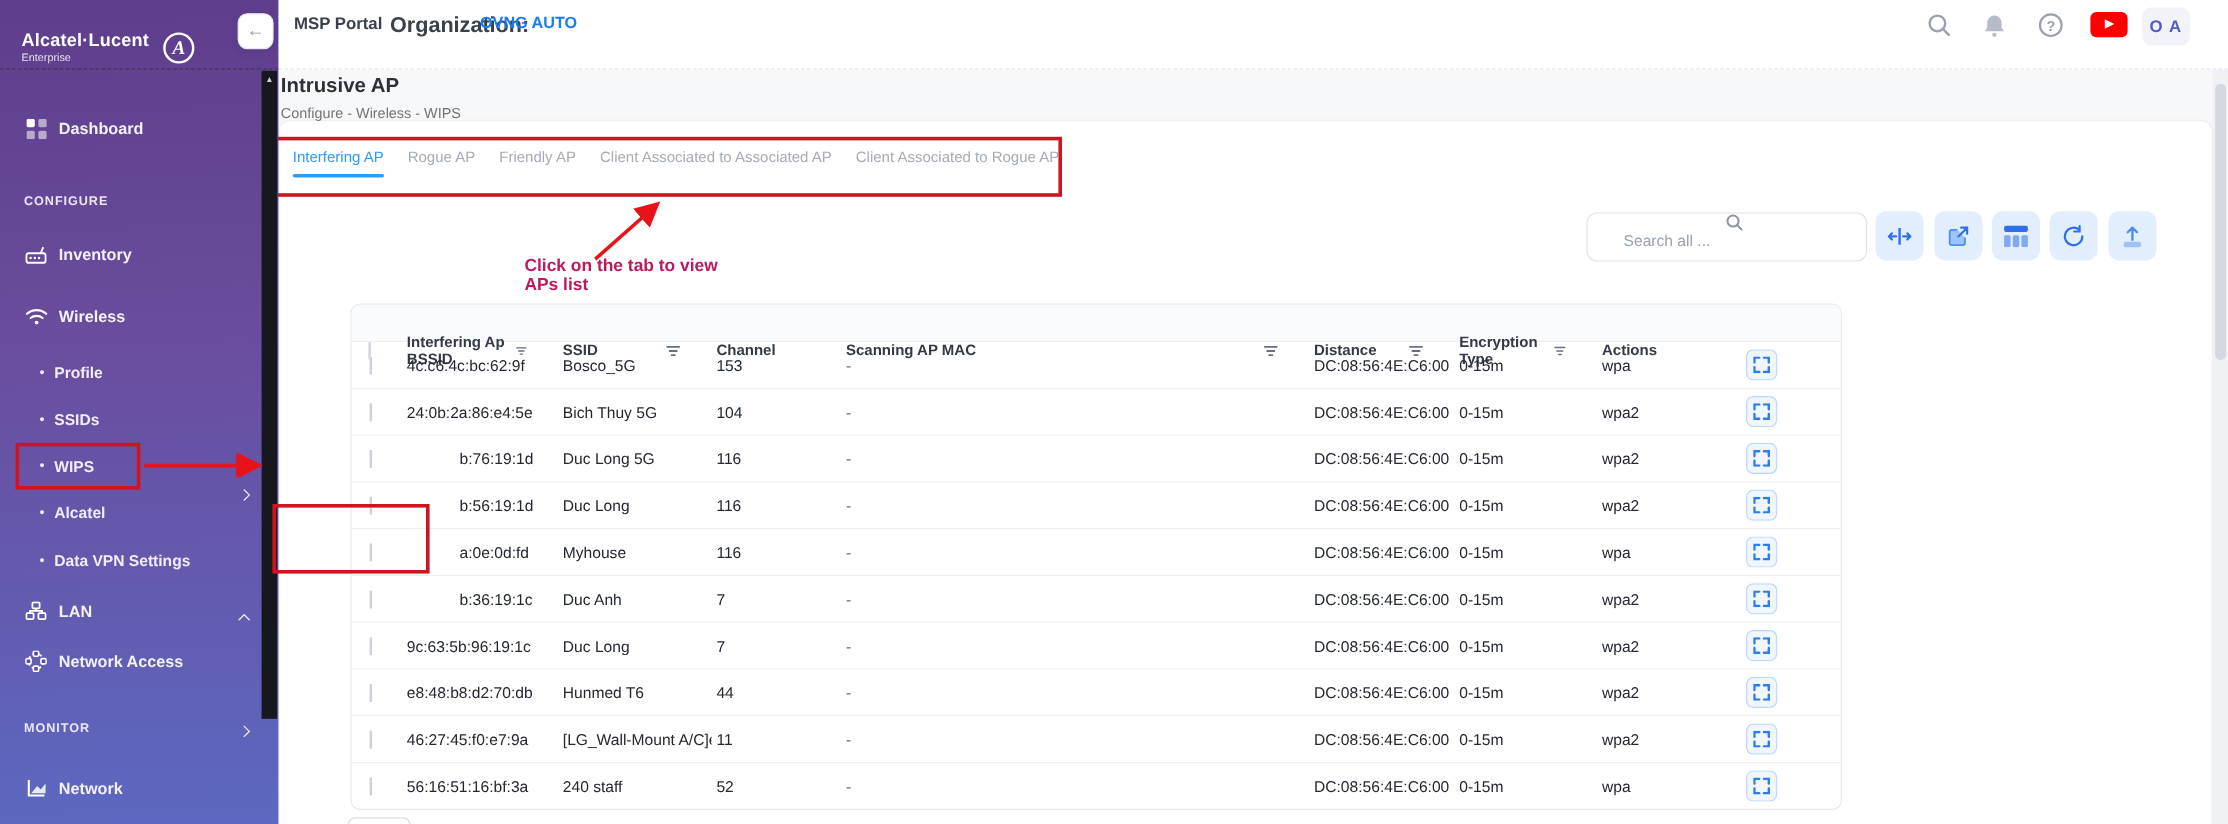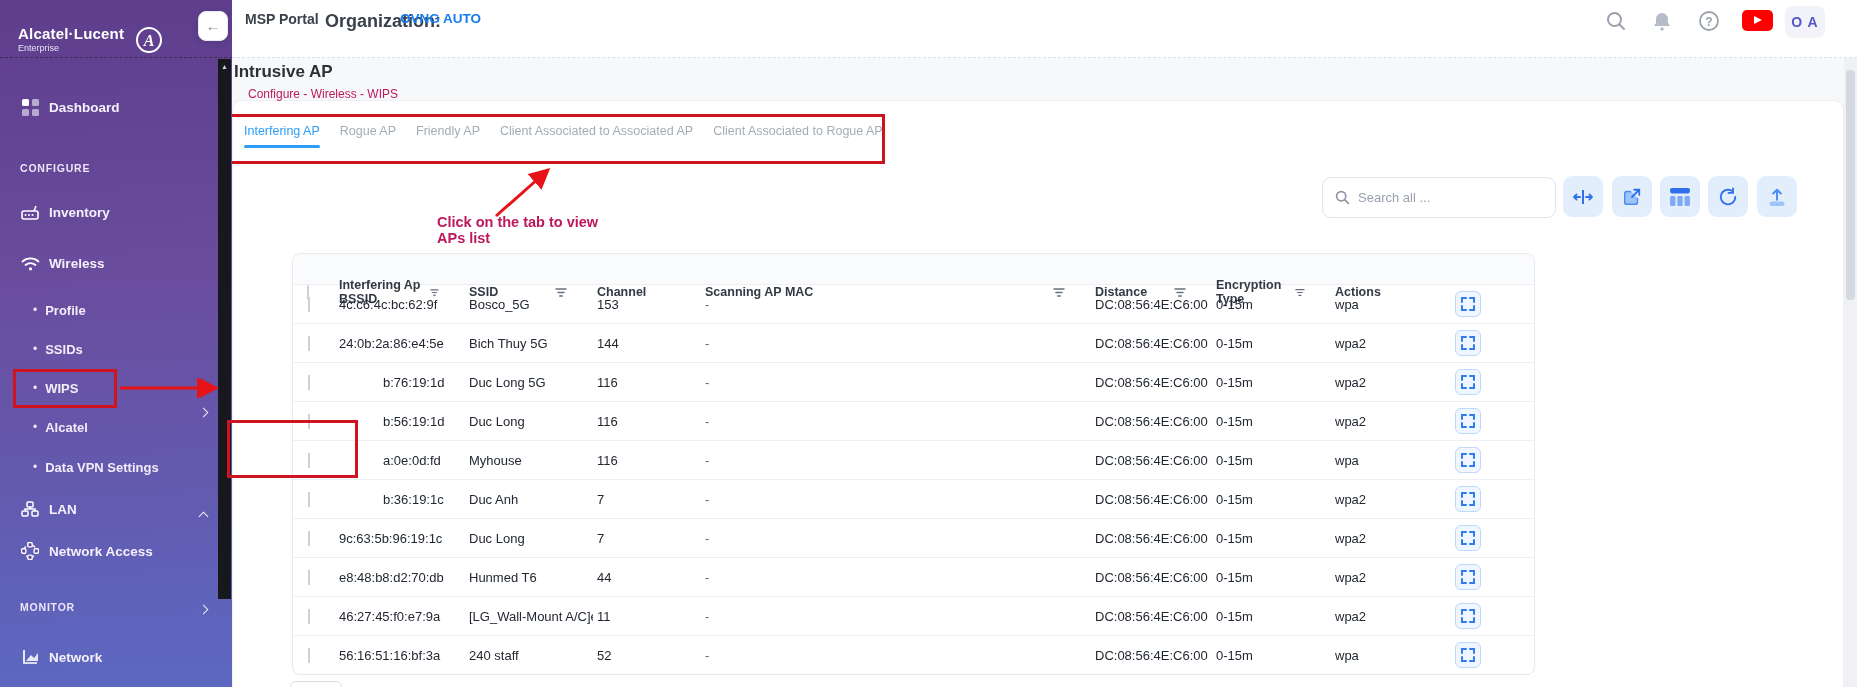--- a/index.html
+++ b/index.html
@@ -37,41 +37,41 @@
   .sec-label { position:absolute; left:20px; font-size:10.5px; font-weight:bold; letter-spacing:.8px; color:#ece5f6; }
   .sub-row { position:absolute; left:0; width:216px; height:20px; display:flex; align-items:center; cursor:pointer; }
   .bullet { margin-left:33px; font-size:12px; color:#efe9f8; }
   .sub-label { margin-left:8px; font-size:13px; font-weight:bold; color:#f2ecfa; }
   .chev { position:absolute; left:200px; width:7px; height:7px; border-right:1.6px solid rgba(255,255,255,.9); border-bottom:1.6px solid rgba(255,255,255,.9); }
   .chev-r { transform:rotate(-45deg); }
   .chev-u { transform:rotate(-135deg); }
 
   
   .page-title { left:234px; top:62px; font-size:17px; font-weight:bold; color:#2c3138; z-index:4; }
-  .breadcrumb { left:248px; top:87px; font-size:12px; color:#be185d; z-index:4; }
+  .breadcrumb { left:234px; top:87px; font-size:12px; color:#737373; z-index:4; }
 
   
   #card { left:232px; top:100px; width:1612px; height:600px; background:#ffffff; border:1px solid #eef0f3; border-radius:10px; box-shadow:0 1px 4px rgba(120,130,150,.06); z-index:1; }
 
   
   #tabs { position:absolute; left:244px; top:124px; display:flex; gap:20px; z-index:2; }
   .tab { font-size:12.5px; color:#a4acb7; cursor:pointer; padding-bottom:10px; position:relative; white-space:nowrap; }
   .tab.active { color:#2e9cf5; }
   .tab.active::after { content:""; position:absolute; left:0; right:0; bottom:0; height:3px; background:#2e9cf5; border-radius:2px; }
   .tabs-redbox { left:227px; top:114px; width:658px; height:50px; border:3.5px solid #cf1420; z-index:4; pointer-events:none; }
 
   
   .annotation { left:437px; top:214px; width:170px; font-size:14.5px; font-weight:bold; color:#be185d; z-index:4; }
   .anno-arrow { left:478px; top:160px; z-index:4; }
   .wips-redbox { left:13px; top:369px; width:104px; height:39px; border:3.5px solid #cf1420; z-index:9; pointer-events:none; }
   .wips-arrow { left:118px; top:378px; z-index:9; }
   .flyout-redbox { left:227px; top:420px; width:131px; height:58px; border:3.5px solid #cf1420; z-index:9; pointer-events:none; }
 
   
-  .search-box { left:1322px; top:177px; width:234px; height:41px; background:#fff; border:1px solid #dfe3eb; border-radius:9px; display:flex; align-items:center; z-index:2; }
+  .search-box { left:1322px; top:177px; width:234px; height:41px; background:#fff; border:1px solid #dfe3eb; border-radius:9px; display:flex; align-items:center; z-index:2;flex-direction:column; }
   .search-box svg { margin-left:12px; }
   .search-box input { border:none; outline:none; font-size:13px; color:#3c434d; margin-left:8px; width:180px; font-family:"Liberation Sans",sans-serif; }
   .search-box input::placeholder { color:#99a1b0; }
   .tool-btn { position:absolute; top:176px; width:40px; height:41px; background:#e3eefd; border-radius:9px; display:flex; align-items:center; justify-content:center; cursor:pointer; z-index:2; }
 
   
   #grid { left:292px; top:253px; width:1243px; background:#fff; border:1px solid #e7e9ee; border-radius:8px; z-index:2; }
   .g-row { display:grid; grid-template-columns:42px 130px 128px 108px 390px 121px 119px 120px 1fr; align-items:center; height:39px; border-top:1px solid #edeff2; }
   .g-head { height:30px; background:#fafbfc; border-top:none; border-radius:8px 8px 0 0; }
   .th { display:flex; align-items:center; font-size:12.5px; font-weight:bold; color:#333a44; padding:0 26px 0 4px; height:100%;margin-top:24px; }
@@ -360,21 +360,21 @@
             <svg width="14" height="14" viewBox="0 0 14 14">
               <path d="M1 5 V1 H5 M9 1 H13 V5 M13 9 V13 H9 M5 13 H1 V9" fill="none" stroke="#2f7bf0" stroke-width="2" stroke-linecap="round"></path>
             </svg>
           </span>
         </div>
   </div>
       <div class="g-row">
     <div class="td"><span class="cb"></span></div>
     <div class="td td-bssid">24:0b:2a:86:e4:5e</div>
     <div class="td">Bich Thuy 5G</div>
-    <div class="td">144</div>
+    <div class="td">104</div>
     <div class="td dim">-</div>
     <div class="td">DC:08:56:4E:C6:00</div>
     <div class="td">0-15m</div>
     <div class="td">wpa2</div>
     <div class="td">
           <span class="act-btn">
             <svg width="14" height="14" viewBox="0 0 14 14">
               <path d="M1 5 V1 H5 M9 1 H13 V5 M13 9 V13 H9 M5 13 H1 V9" fill="none" stroke="#2f7bf0" stroke-width="2" stroke-linecap="round"></path>
             </svg>
           </span>

